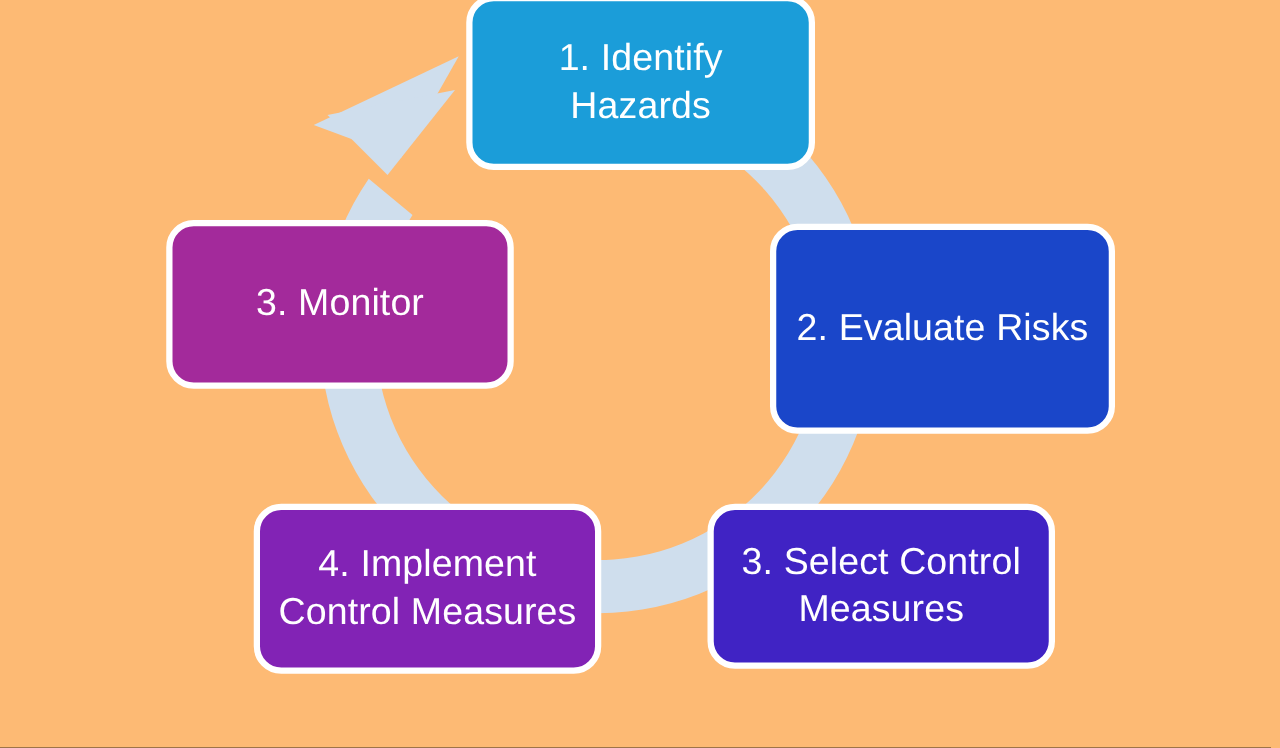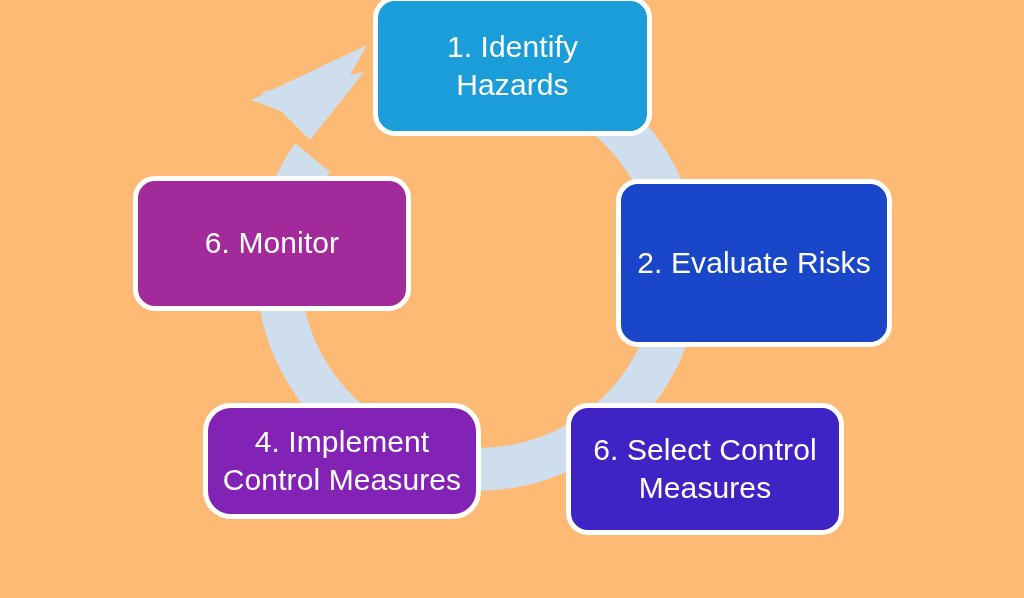--- a/index.html
+++ b/index.html
@@ -59,21 +59,21 @@
     width: 276px; height: 168px;
   }
   
   #node-3 {
     left: 566px;  top: 403px;
     width: 278px; height: 132px;
   }
   
   #node-4 {
     left: 203px;  top: 403px;
-    width: 278px; height: 116px; border-radius: 28px;
+    width: 278px; height: 136px;
   }
   
   #node-5 {
     left: 133px;  top: 176px;
     width: 278px; height: 135px;
   }
 </style>
 </head>
 <body>
 
@@ -98,26 +98,26 @@
   <div class="node" id="node-1" style="background: rgb(27, 157, 217); border-color: rgb(255, 255, 255); color: rgb(255, 255, 255);">
     <span class="node-label">1. Identify
 Hazards</span>
   </div>
 
   <div class="node" id="node-2" style="background: rgb(26, 70, 201); border-color: rgb(255, 255, 255); color: rgb(255, 255, 255);">
     <span class="node-label">2. Evaluate Risks</span>
   </div>
 
   <div class="node" id="node-3" style="background: rgb(64, 35, 196); border-color: rgb(255, 255, 255); color: rgb(255, 255, 255);">
-    <span class="node-label">6. Select Control
+    <span class="node-label">3. Select Control
 Measures</span>
   </div>
 
   <div class="node" id="node-4" style="background: rgb(130, 35, 181); border-color: rgb(255, 255, 255); color: rgb(255, 255, 255);">
     <span class="node-label">4. Implement
 Control Measures</span>
   </div>
 
   <div class="node" id="node-5" style="background: rgb(163, 42, 155); border-color: rgb(255, 255, 255); color: rgb(255, 255, 255);">
-    <span class="node-label">6. Monitor</span>
+    <span class="node-label">3. Monitor</span>
   </div>
 
 </div>
 
 </body></html>

